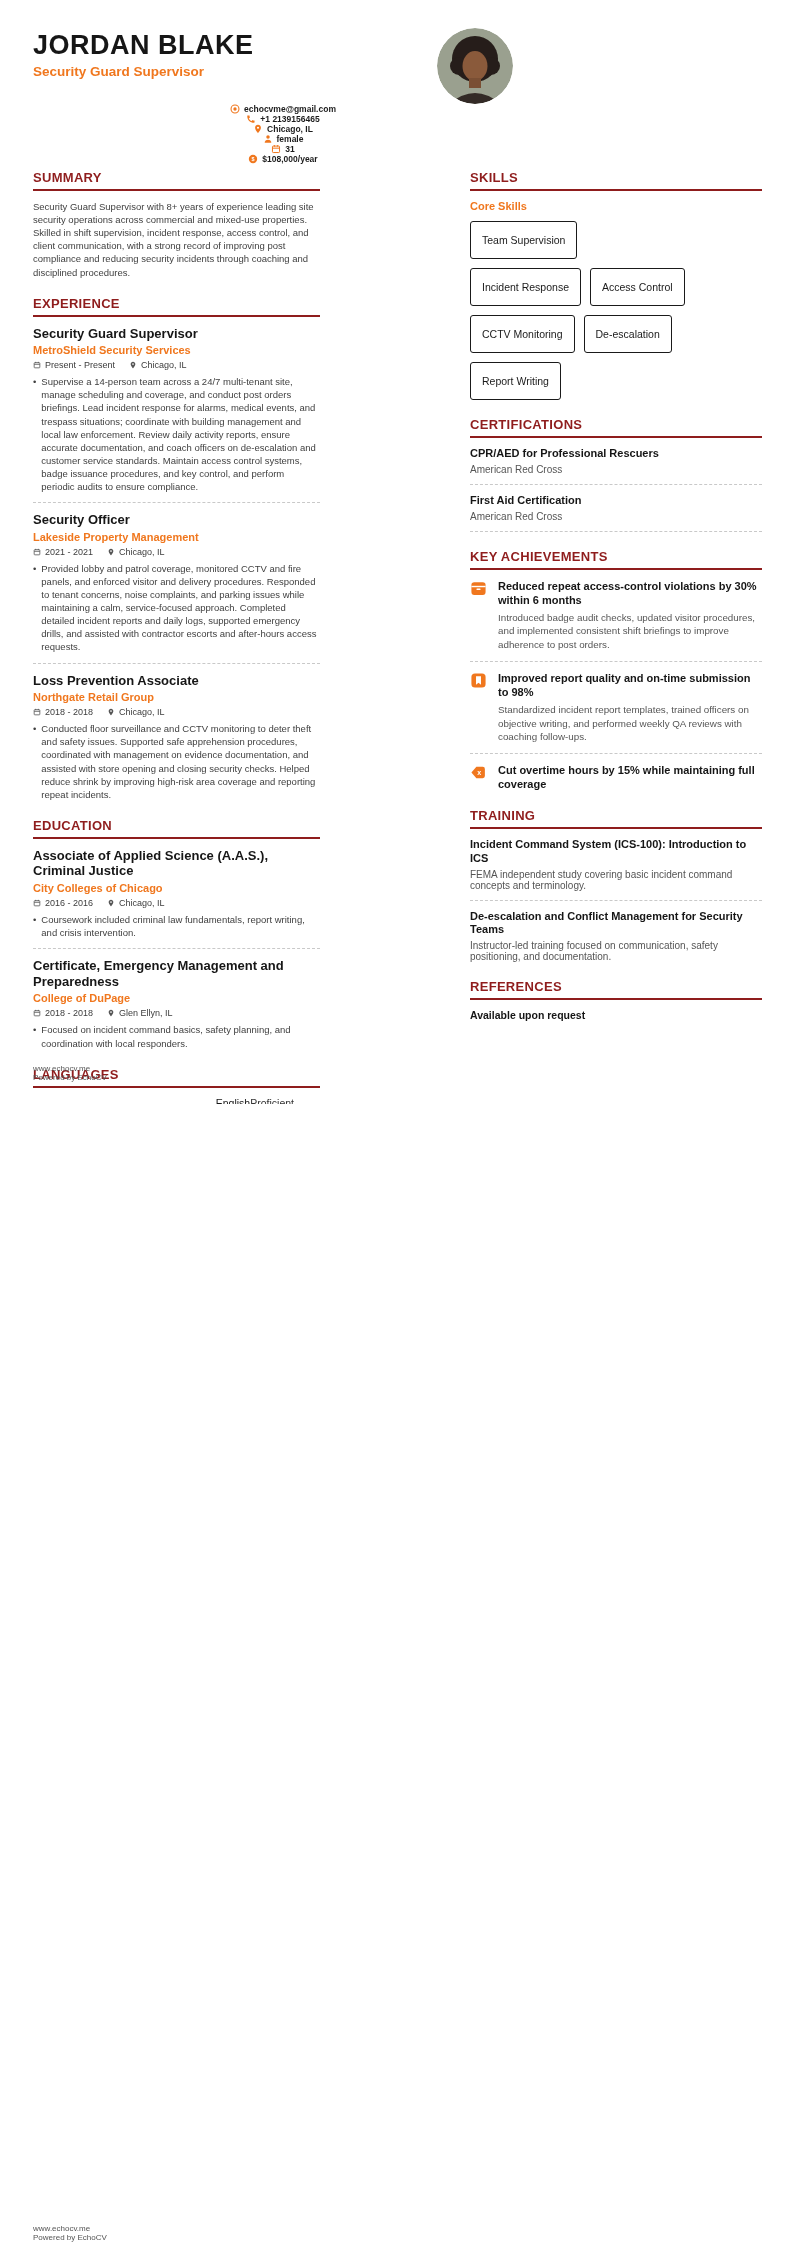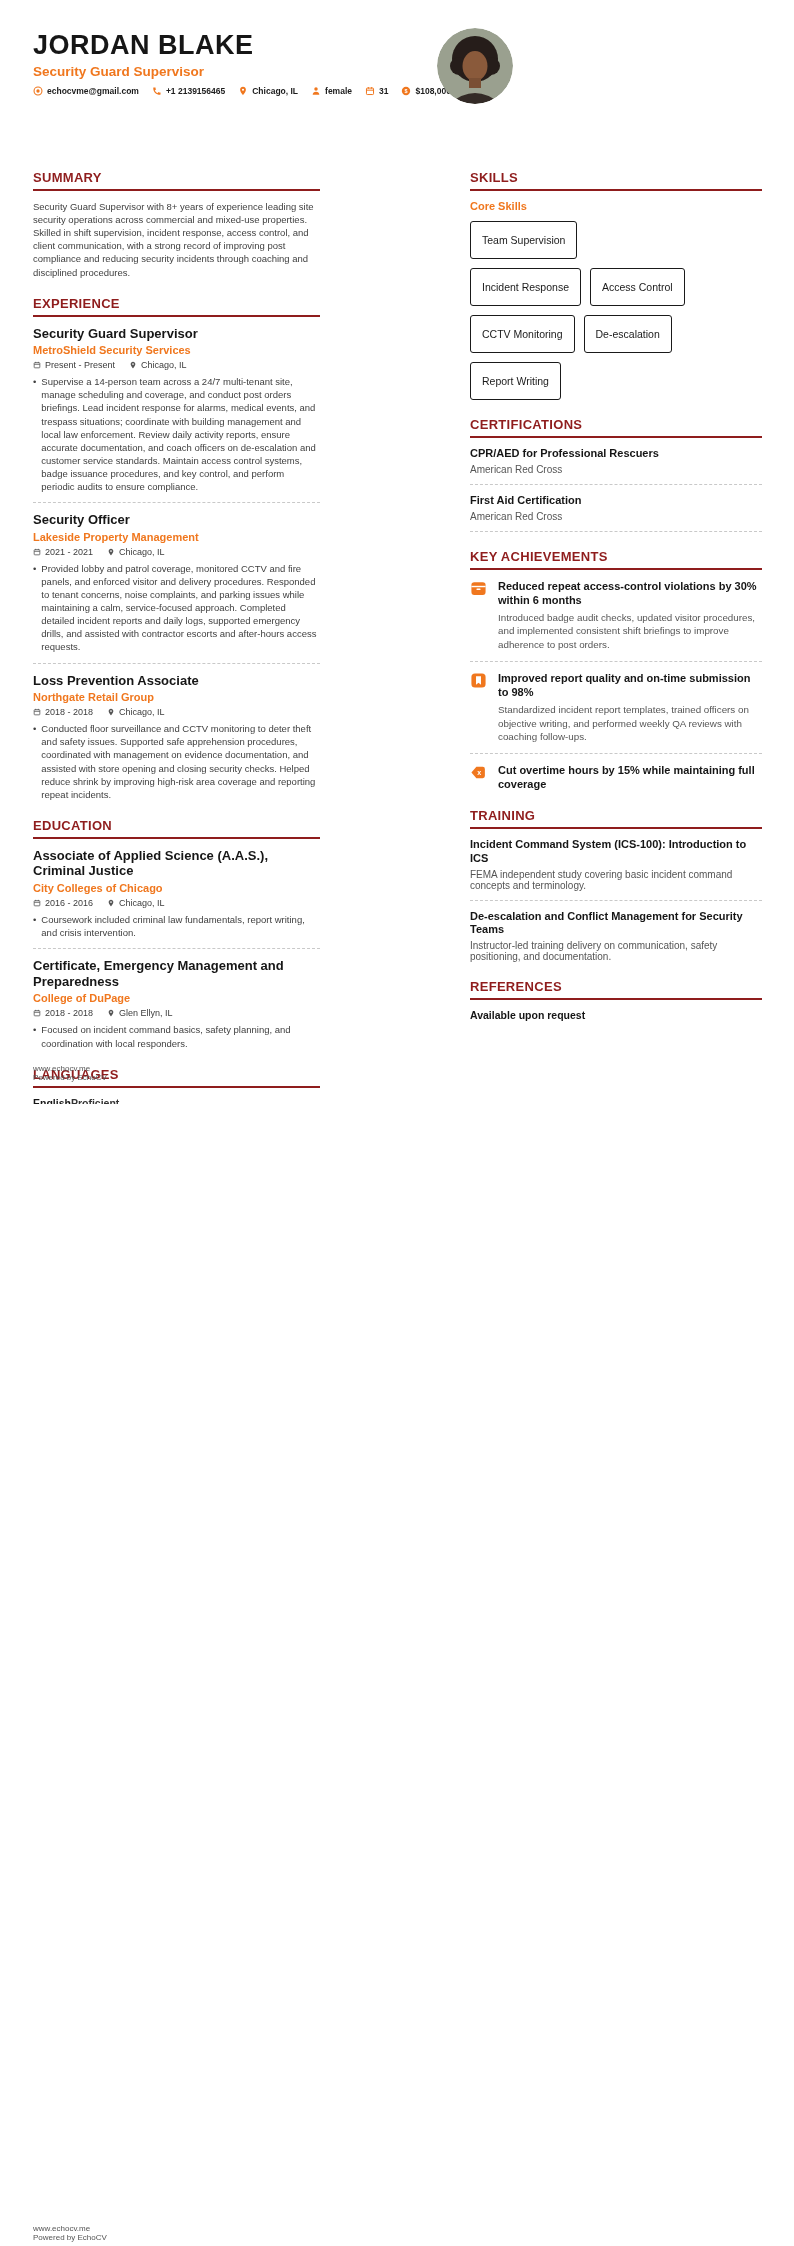--- a/index.html
+++ b/index.html
@@ -12,21 +12,21 @@
   }
   *{margin:0;padding:0;box-sizing:border-box;}
   html,body{background:#ffffff;}
   body{font-family:"Liberation Sans", sans-serif;}
   .canvas{position:relative;width:794px;height:2242px;background:#fff;overflow:hidden;}
 
   
   .header{position:absolute;left:33px;top:30px;width:500px;}
   .name{font-size:27px;font-weight:800;letter-spacing:.5px;color:var(--ink);}
   .title{font-size:13.5px;font-weight:800;color:var(--orange);margin-top:3px;}
-  .contact{display:flex;align-items:center;gap:13px;margin-top:7px;flex-wrap:nowrap;}
+  .contact{display:flex;align-items:center;margin-top:25px;flex-wrap:nowrap;flex-direction:column;}
   .citem{display:flex;align-items:center;gap:4px;font-size:8.5px;font-weight:700;color:#1c1c1c;white-space:nowrap;}
   .cicon{display:inline-flex;width:10px;height:10px;align-items:center;justify-content:center;}
   .cicon svg{width:10px;height:10px;}
   .avatar{position:absolute;left:437px;top:28px;width:76px;height:76px;border-radius:50%;overflow:hidden;}
   .avatar svg{display:block;width:76px;height:76px;}
 
   
   .col-left{position:absolute;left:33px;top:170px;width:287px;}
   .col-right{position:absolute;left:470px;top:170px;width:292px;}
   .section{margin-bottom:17px;}
@@ -58,22 +58,22 @@
   
   .ach{display:flex;gap:10px;}
   .ach-icon{flex:0 0 18px;padding-top:1px;}
   .ach-icon svg{width:17px;height:17px;}
   .ach-title{font-size:11px;font-weight:800;color:var(--ink);line-height:1.28;}
   .ach-text{font-size:9.8px;color:#565656;line-height:1.4;margin-top:4px;}
 
   .ref-text{font-size:10.5px;font-weight:800;color:var(--ink);}
 
   
-  .lang-row{display:flex;justify-content:flex-start;align-items:flex-start;
-            height:7px;overflow:hidden;font-size:10.5px;font-weight:700;color:var(--ink);}
+  .lang-row{display:flex;justify-content:flex-end;align-items:flex-start;
+            height:7px;overflow:hidden;font-size:10.5px;font-weight:400;color:var(--ink);}
   .lang-level{padding-right:26px;color:#333;}
 
   
   .footer{position:absolute;left:33px;width:728px;display:flex;justify-content:space-between;
           font-size:8px;color:#555;flex-direction:column;}
   .footer.f1{top:1064px;}
   .footer.f2{top:2224px;}
 </style>
 </head>
 <body>
@@ -404,21 +404,21 @@
 
     <div class="section">
       <div class="sec-h">TRAINING</div>
       <div>
         <div class="cert-title">Incident Command System (ICS-100): Introduction to ICS</div>
         <div class="cert-issuer">FEMA independent study covering basic incident command concepts and terminology.</div>
       </div>
       <div class="dsep"></div>
       <div>
         <div class="cert-title">De-escalation and Conflict Management for Security Teams</div>
-        <div class="cert-issuer">Instructor-led training delivery on communication, safety positioning, and documentation.</div>
+        <div class="cert-issuer">Instructor-led training focused on communication, safety positioning, and documentation.</div>
       </div>
     </div>
 
     <div class="section">
       <div class="sec-h">REFERENCES</div>
       <div class="ref-text">Available upon request</div>
     </div>
   </div>
 
   <div class="footer f1">

